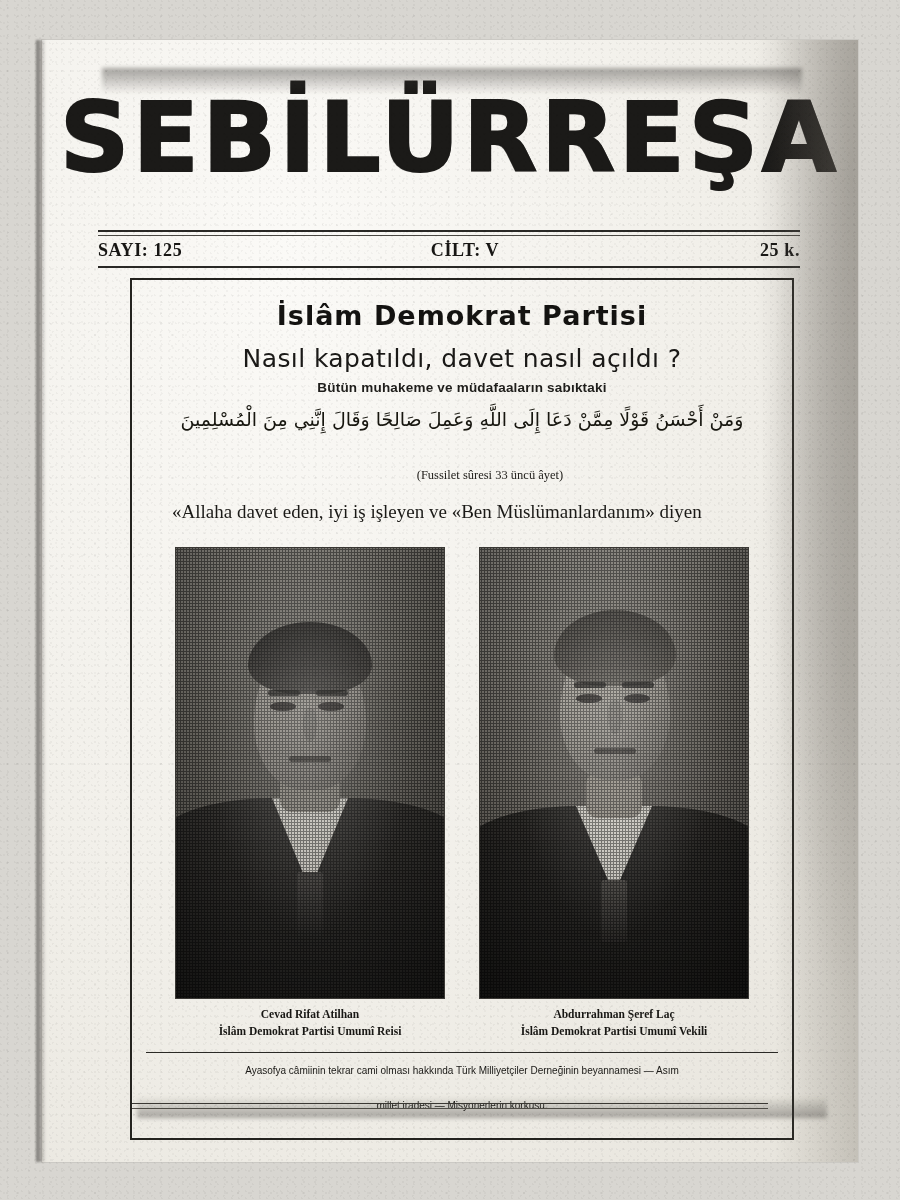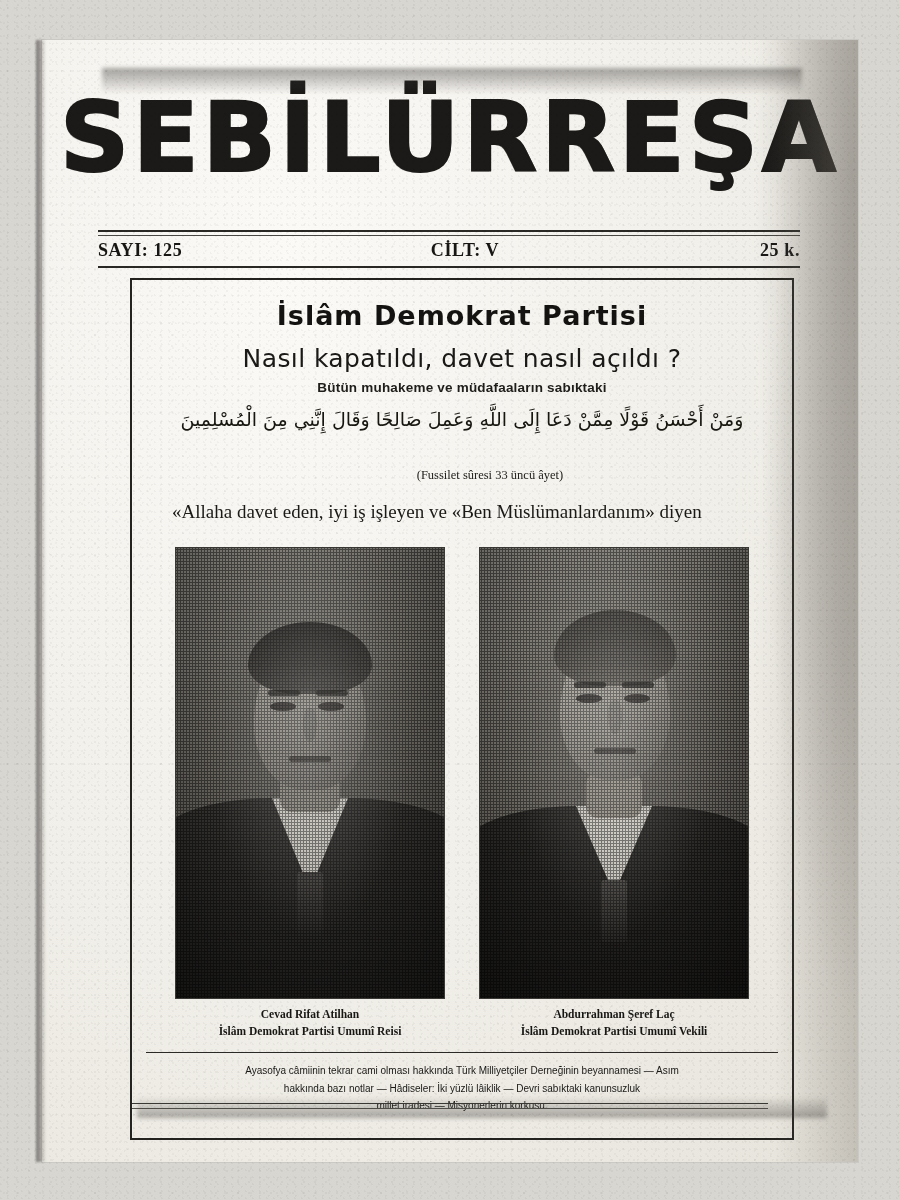--- a/index.html
+++ b/index.html
@@ -469,21 +469,20 @@
           <div>Cevad Rifat Atilhan</div>
           <div>İslâm Demokrat Partisi Umumî Reisi</div>
         </div>
       </div>
 
       <div class="caps-rule"></div>
 
       <div class="contents">
         <span>Ayasofya câmiinin tekrar cami olması hakkında Türk Milliyetçiler Derneğinin  beyannamesi — Asım</span>
         <br>
-        <span>hakkında bazı notlar — Hâdiseler: İki yüzlü lâiklik — Devri sabıktaki kanunsuzluk</span>
         <br>
         <span>millet iradesi — Misyonerlerin korkusu.</span>
       </div>
 
     </div>
 
     <div class="bottom-rule"></div>
     <div class="bottom-rule2"></div>
 
 

